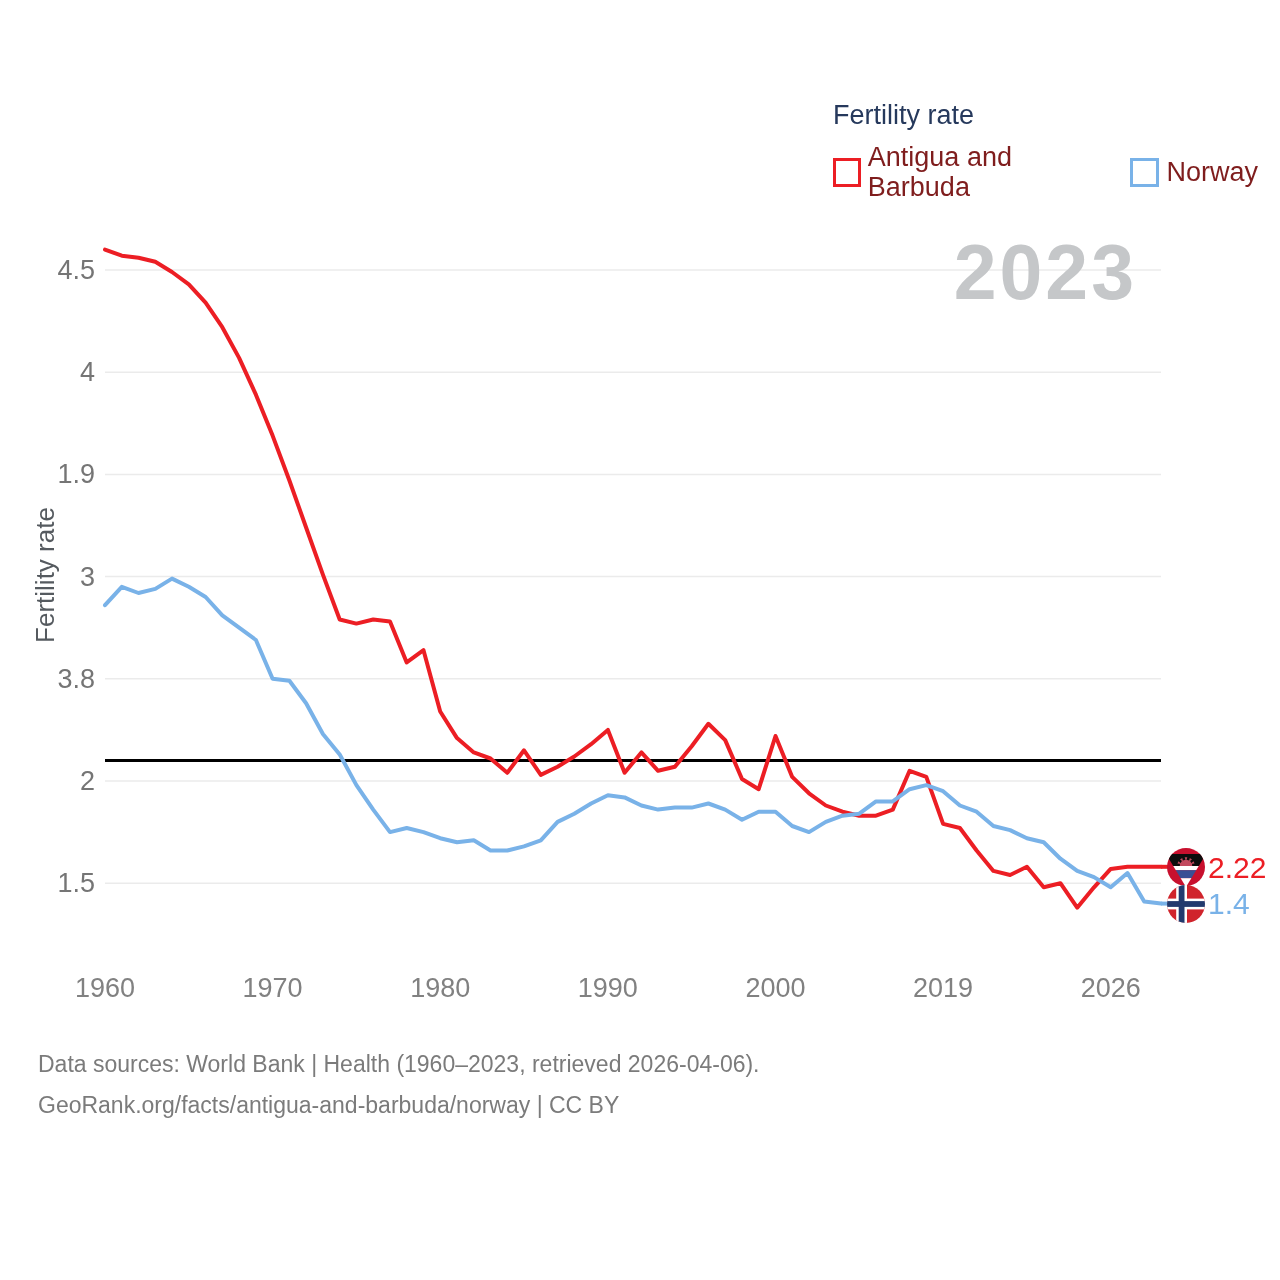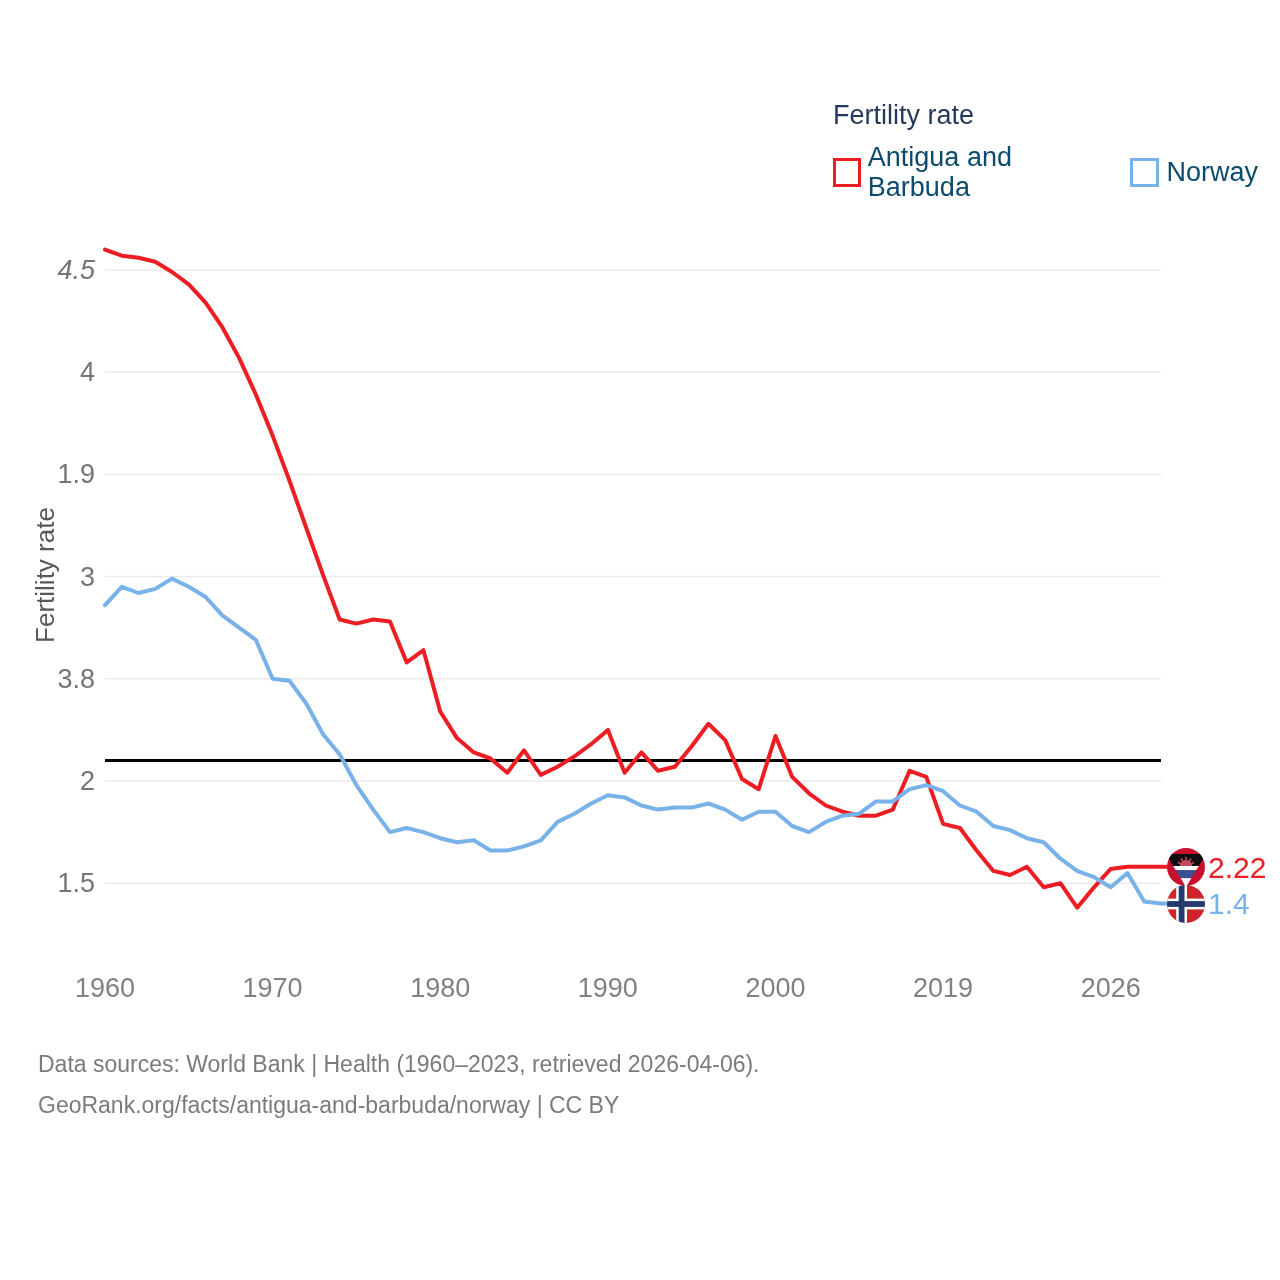--- a/index.html
+++ b/index.html
@@ -13,21 +13,21 @@
            white-space:nowrap;color:#555a5f;font-size:26px;}
   .watermark{position:absolute;right:143px;top:234px;font-size:77px;font-weight:600;
              color:#c5c7c9;letter-spacing:3px;line-height:1;}
   .legend{position:absolute;left:833px;top:100px;}
   .legend-title{color:#26395c;font-size:27px;line-height:30px;margin-bottom:12px;}
   .legend-row{display:flex;align-items:center;}
   .legend-item{display:flex;align-items:center;margin-right:22px;cursor:pointer;}
   .legend-box{width:23px;height:23px;background:#fff;border:3px solid #000;margin-right:7px;}
   .legend-box.red{border-color:#ec1e24;}
   .legend-box.blue{border-color:#79b2e8;}
-  .legend-label{color:#0c4a6e;font-size:27px;line-height:30px;}
+  .legend-label{color:#7f1d1d;font-size:27px;line-height:30px;}
   .flag{position:absolute;width:40px;height:40px;}
   .end-label{position:absolute;left:1208px;font-size:30px;line-height:32px;}
   .end-label.red{color:#ec1e24;}
   .end-label.blue{color:#79b2e8;}
   .footer{position:absolute;left:38px;top:1044px;color:#7b7b7b;font-size:23px;line-height:41px;}
 </style>
 </head>
 <body>
 
 <div class="page">
@@ -40,20 +40,21 @@
       <line x1="105" x2="1161" y1="678.8" y2="678.8" stroke="#ebebeb" stroke-width="1.5"></line>
       <line x1="105" x2="1161" y1="781" y2="781" stroke="#ebebeb" stroke-width="1.5"></line>
       <line x1="105" x2="1161" y1="883.2" y2="883.2" stroke="#ebebeb" stroke-width="1.5"></line>
       <line x1="105" x2="1161" y1="760.56" y2="760.56" stroke="#000000" stroke-width="3"></line>
       <line x1="1161" x2="1186" y1="866.8" y2="866.8" stroke="#ec1e24" stroke-width="4"></line>
       <polyline points="105.0,249.6 121.8,255.7 138.5,257.7 155.3,261.8 172.0,272.0 188.8,284.3 205.6,302.7 222.3,327.2 239.1,357.9 255.9,394.7 272.6,435.6 289.4,480.5 306.1,527.5 322.9,574.6 339.7,619.5 356.4,623.6 373.2,619.5 390.0,621.6 406.7,662.4 423.5,650.2 440.2,711.5 457.0,738.1 473.8,752.4 490.5,758.5 507.3,772.8 524.0,750.3 540.8,774.9 557.6,766.7 574.3,756.5 591.1,744.2 607.9,729.9 624.6,772.8 641.4,752.4 658.1,770.8 674.9,766.7 691.7,746.3 708.4,723.8 725.2,740.1 742.0,779.0 758.7,789.2 775.5,736.0 792.2,776.9 809.0,793.3 825.8,805.5 842.5,811.7 859.3,815.7 876.0,815.7 892.8,809.6 909.6,770.8 926.3,776.9 943.1,823.9 959.9,828.0 976.6,850.5 993.4,870.9 1010.1,875.0 1026.9,866.8 1043.7,887.3 1060.4,883.2 1077.2,907.7 1094.0,887.3 1110.7,868.9 1127.5,866.8 1144.2,866.8 1161.0,866.8" fill="none" stroke="#ec1e24" stroke-width="4" stroke-linejoin="round" stroke-linecap="round"></polyline>
       <line x1="1161" x2="1186" y1="903.6" y2="903.6" stroke="#79b2e8" stroke-width="4"></line>
       <polyline points="105.0,605.2 121.8,586.8 138.5,593.0 155.3,588.9 172.0,578.6 188.8,586.8 205.6,597.0 222.3,615.4 239.1,627.7 255.9,640.0 272.6,678.8 289.4,680.8 306.1,703.3 322.9,734.0 339.7,754.4 356.4,785.1 373.2,809.6 390.0,832.1 406.7,828.0 423.5,832.1 440.2,838.2 457.0,842.3 473.8,840.3 490.5,850.5 507.3,850.5 524.0,846.4 540.8,840.3 557.6,821.9 574.3,813.7 591.1,803.5 607.9,795.3 624.6,797.4 641.4,805.5 658.1,809.6 674.9,807.6 691.7,807.6 708.4,803.5 725.2,809.6 742.0,819.8 758.7,811.7 775.5,811.7 792.2,826.0 809.0,832.1 825.8,821.9 842.5,815.7 859.3,813.7 876.0,801.4 892.8,801.4 909.6,789.2 926.3,785.1 943.1,791.2 959.9,805.5 976.6,811.7 993.4,826.0 1010.1,830.1 1026.9,838.2 1043.7,842.3 1060.4,858.7 1077.2,870.9 1094.0,877.1 1110.7,887.3 1127.5,873.0 1144.2,901.6 1161.0,903.6" fill="none" stroke="#79b2e8" stroke-width="4" stroke-linejoin="round" stroke-linecap="round"></polyline>
     </svg>
 
+  <div class="watermark">2023</div>
 
   <div class="legend">
     <div class="legend-title">Fertility rate</div>
     <div class="legend-row">
       <div class="legend-item">
         <span class="legend-box red"></span>
         <span class="legend-label">Antigua and Barbuda</span>
       </div>
       <div class="legend-item">
         <span class="legend-box blue"></span>
@@ -118,21 +119,21 @@
   </svg>
 
   <div class="end-label red" style="top:852px;">2.22</div>
   <div class="end-label blue" style="top:888px;">1.4</div>
 
   <div class="footer">
     <div>Data sources: World Bank | Health (1960–2023, retrieved 2026-04-06).</div>
     <div>GeoRank.org/facts/antigua-and-barbuda/norway | CC BY</div>
   </div>
 
-<div class="tick ytick" style="left: 25px; top: 255px; font-style: italic;">4.5</div>
+<div class="tick ytick" style="left: 25px; top: 255px;">4.5</div>
     <div class="tick ytick" style="left: 25px; top: 357.2px;">4</div>
     <div class="tick ytick" style="left: 25px; top: 459.4px;">1.9</div>
     <div class="tick ytick" style="left: 25px; top: 561.6px;">3</div>
     <div class="tick ytick" style="left: 25px; top: 663.8px;">3.8</div>
     <div class="tick ytick" style="left: 25px; top: 766px;">2</div>
     <div class="tick ytick" style="left: 25px; top: 868.2px;">1.5</div>
     <div class="tick xtick" style="left: 55px; top: 973px;">1960</div>
     <div class="tick xtick" style="left: 222.619px; top: 973px;">1970</div>
     <div class="tick xtick" style="left: 390.238px; top: 973px;">1980</div>
     <div class="tick xtick" style="left: 557.857px; top: 973px;">1990</div>

